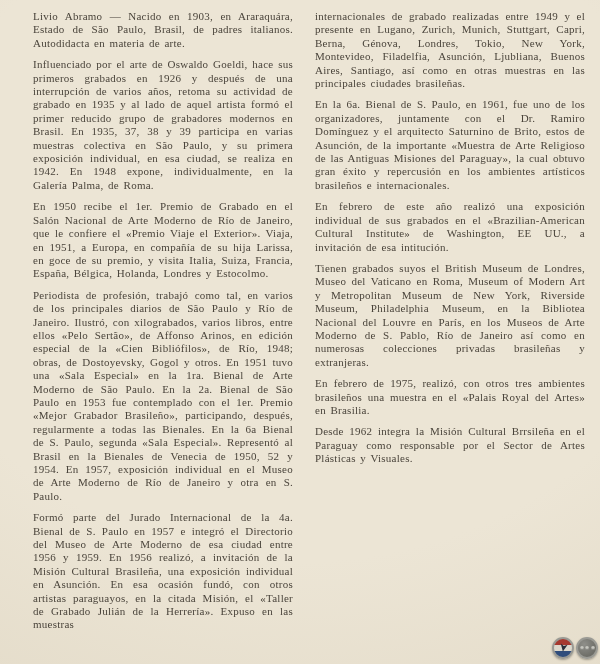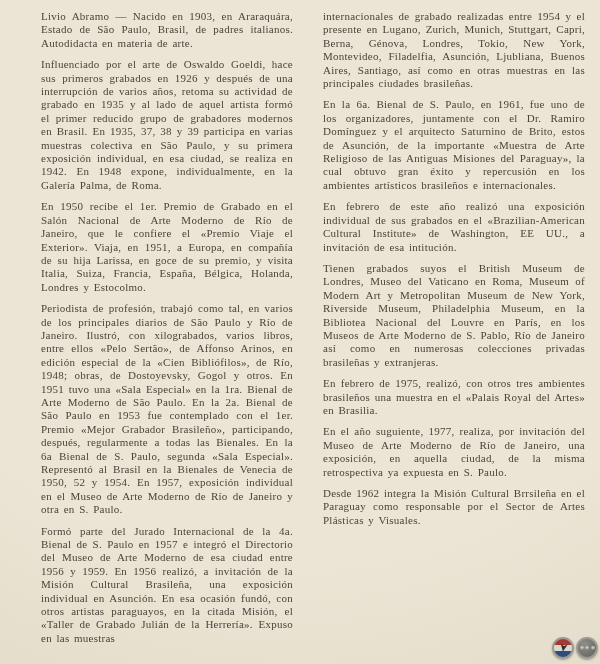--- a/index.html
+++ b/index.html
@@ -22,21 +22,21 @@
     top: 10px;
     text-align: justify;
     font-size: 11px;
     line-height: 13.4px;
     letter-spacing: 0.25px;
     word-spacing: 1.6px;
     color: #4a443b;
   }
   .column-left  { left: 33px;  width: 260px; }
   .column-right { left: 315px; width: 270px; }
-  .para { margin: 0 0 8px 8px; }
+  .para { margin: 0 0 8px 0; }
   .para:last-child { margin-bottom: 0; }
 
   .overlay-buttons {
     position: absolute;
     right: 2px;
     bottom: 5px;
     display: flex;
     gap: 2px;
   }
   .round-btn {
@@ -84,26 +84,25 @@
 
   <div class="column column-left">
       <p class="para">Livio Abramo — Nacido en 1903, en Araraquára, Estado de São Paulo, Brasil, de padres italianos. Autodidacta en materia de arte.</p>
       <p class="para">Influenciado por el arte de Oswaldo Goeldi, hace sus primeros grabados en 1926 y después de una interrupción de varios años, retoma su actividad de grabado en 1935 y al lado de aquel artista formó el primer reducido grupo de grabadores modernos en Brasil. En 1935, 37, 38 y 39 participa en varias muestras colectiva en São Paulo, y su primera exposición individual, en esa ciudad, se realiza en 1942. En 1948 expone, individualmente, en la Galería Palma, de Roma.</p>
       <p class="para">En 1950 recibe el 1er. Premio de Grabado en el Salón Nacional de Arte Moderno de Río de Janeiro, que le confiere el «Premio Viaje el Exterior». Viaja, en 1951, a Europa, en compañía de su hija Larissa, en goce de su premio, y visita Italia, Suiza, Francia, España, Bélgica, Holanda, Londres y Estocolmo.</p>
       <p class="para">Periodista de profesión, trabajó como tal, en varios de los principales diarios de São Paulo y Río de Janeiro. Ilustró, con xilograbados, varios libros, entre ellos «Pelo Sertão», de Affonso Arinos, en edición especial de la «Cien Bibliófilos», de Río, 1948; obras, de Dostoyevsky, Gogol y otros. En 1951 tuvo una «Sala Especial» en la 1ra. Bienal de Arte Moderno de São Paulo. En la 2a. Bienal de São Paulo en 1953 fue contemplado con el 1er. Premio «Mejor Grabador Brasileño», participando, después, regularmente a todas las Bienales. En la 6a Bienal de S. Paulo, segunda «Sala Especial». Representó al Brasil en la Bienales de Venecia de 1950, 52 y 1954. En 1957, exposición individual en el Museo de Arte Moderno de Río de Janeiro y otra en S. Paulo.</p>
       <p class="para">Formó parte del Jurado Internacional de la 4a. Bienal de S. Paulo en 1957 e integró el Directorio del Museo de Arte Moderno de esa ciudad entre 1956 y 1959. En 1956 realizó, a invitación de la Misión Cultural Brasileña, una exposición individual en Asunción. En esa ocasión fundó, con otros artistas paraguayos, en la citada Misión, el «Taller de Grabado Julián de la Herrería». Expuso en las muestras</p>
     </div>
 
   <div class="column column-right">
-      <p class="para">internacionales de grabado realizadas entre 1954 y el presente en Lugano, Zurich, Munich, Stuttgart, Capri, Berna, Génova, Londres, Tokio, New York, Montevideo, Filadelfia, Asunción, Ljubliana, Buenos Aires, Santiago, así como en otras muestras en las principales ciudades brasileñas.</p>
+      <p class="para">internacionales de grabado realizadas entre 1949 y el presente en Lugano, Zurich, Munich, Stuttgart, Capri, Berna, Génova, Londres, Tokio, New York, Montevideo, Filadelfia, Asunción, Ljubliana, Buenos Aires, Santiago, así como en otras muestras en las principales ciudades brasileñas.</p>
       <p class="para">En la 6a. Bienal de S. Paulo, en 1961, fue uno de los organizadores, juntamente con el Dr. Ramiro Domínguez y el arquitecto Saturnino de Brito, estos de Asunción, de la importante «Muestra de Arte Religioso de las Antiguas Misiones del Paraguay», la cual obtuvo gran éxito y repercusión en los ambientes artísticos brasileños e internacionales.</p>
       <p class="para">En febrero de este año realizó una exposición individual de sus grabados en el «Brazilian-American Cultural Institute» de Washington, EE UU., a invitación de esa intitución.</p>
       <p class="para">Tienen grabados suyos el British Museum de Londres, Museo del Vaticano en Roma, Museum of Modern Art y Metropolitan Museum de New York, Riverside Museum, Philadelphia Museum, en la Bibliotea Nacional del Louvre en París, en los Museos de Arte Moderno de S. Pablo, Río de Janeiro así como en numerosas colecciones privadas brasileñas y extranjeras.</p>
       <p class="para">En febrero de 1975, realizó, con otros tres ambientes brasileños una muestra en el «Palais Royal del Artes» en Brasilia.</p>
-      <p class="para">En el año suguiente, 1977, realiza, por invitación del Museo de Arte Moderno de Río de Janeiro, una exposición, en aquella ciudad, de la misma retrospectiva ya expuesta en S. Paulo.</p>
       <p class="para">Desde 1962 integra la Misión Cultural Brrsileña en el Paraguay como responsable por el Sector de Artes Plásticas y Visuales.</p>
     </div>
 
   <div class="overlay-buttons">
     <div class="round-btn flag-btn">
       <span class="cursor-glyph">➤</span>
     </div>
     <div class="round-btn more-btn">
       <span class="more-dot"></span>
       <span class="more-dot"></span>

